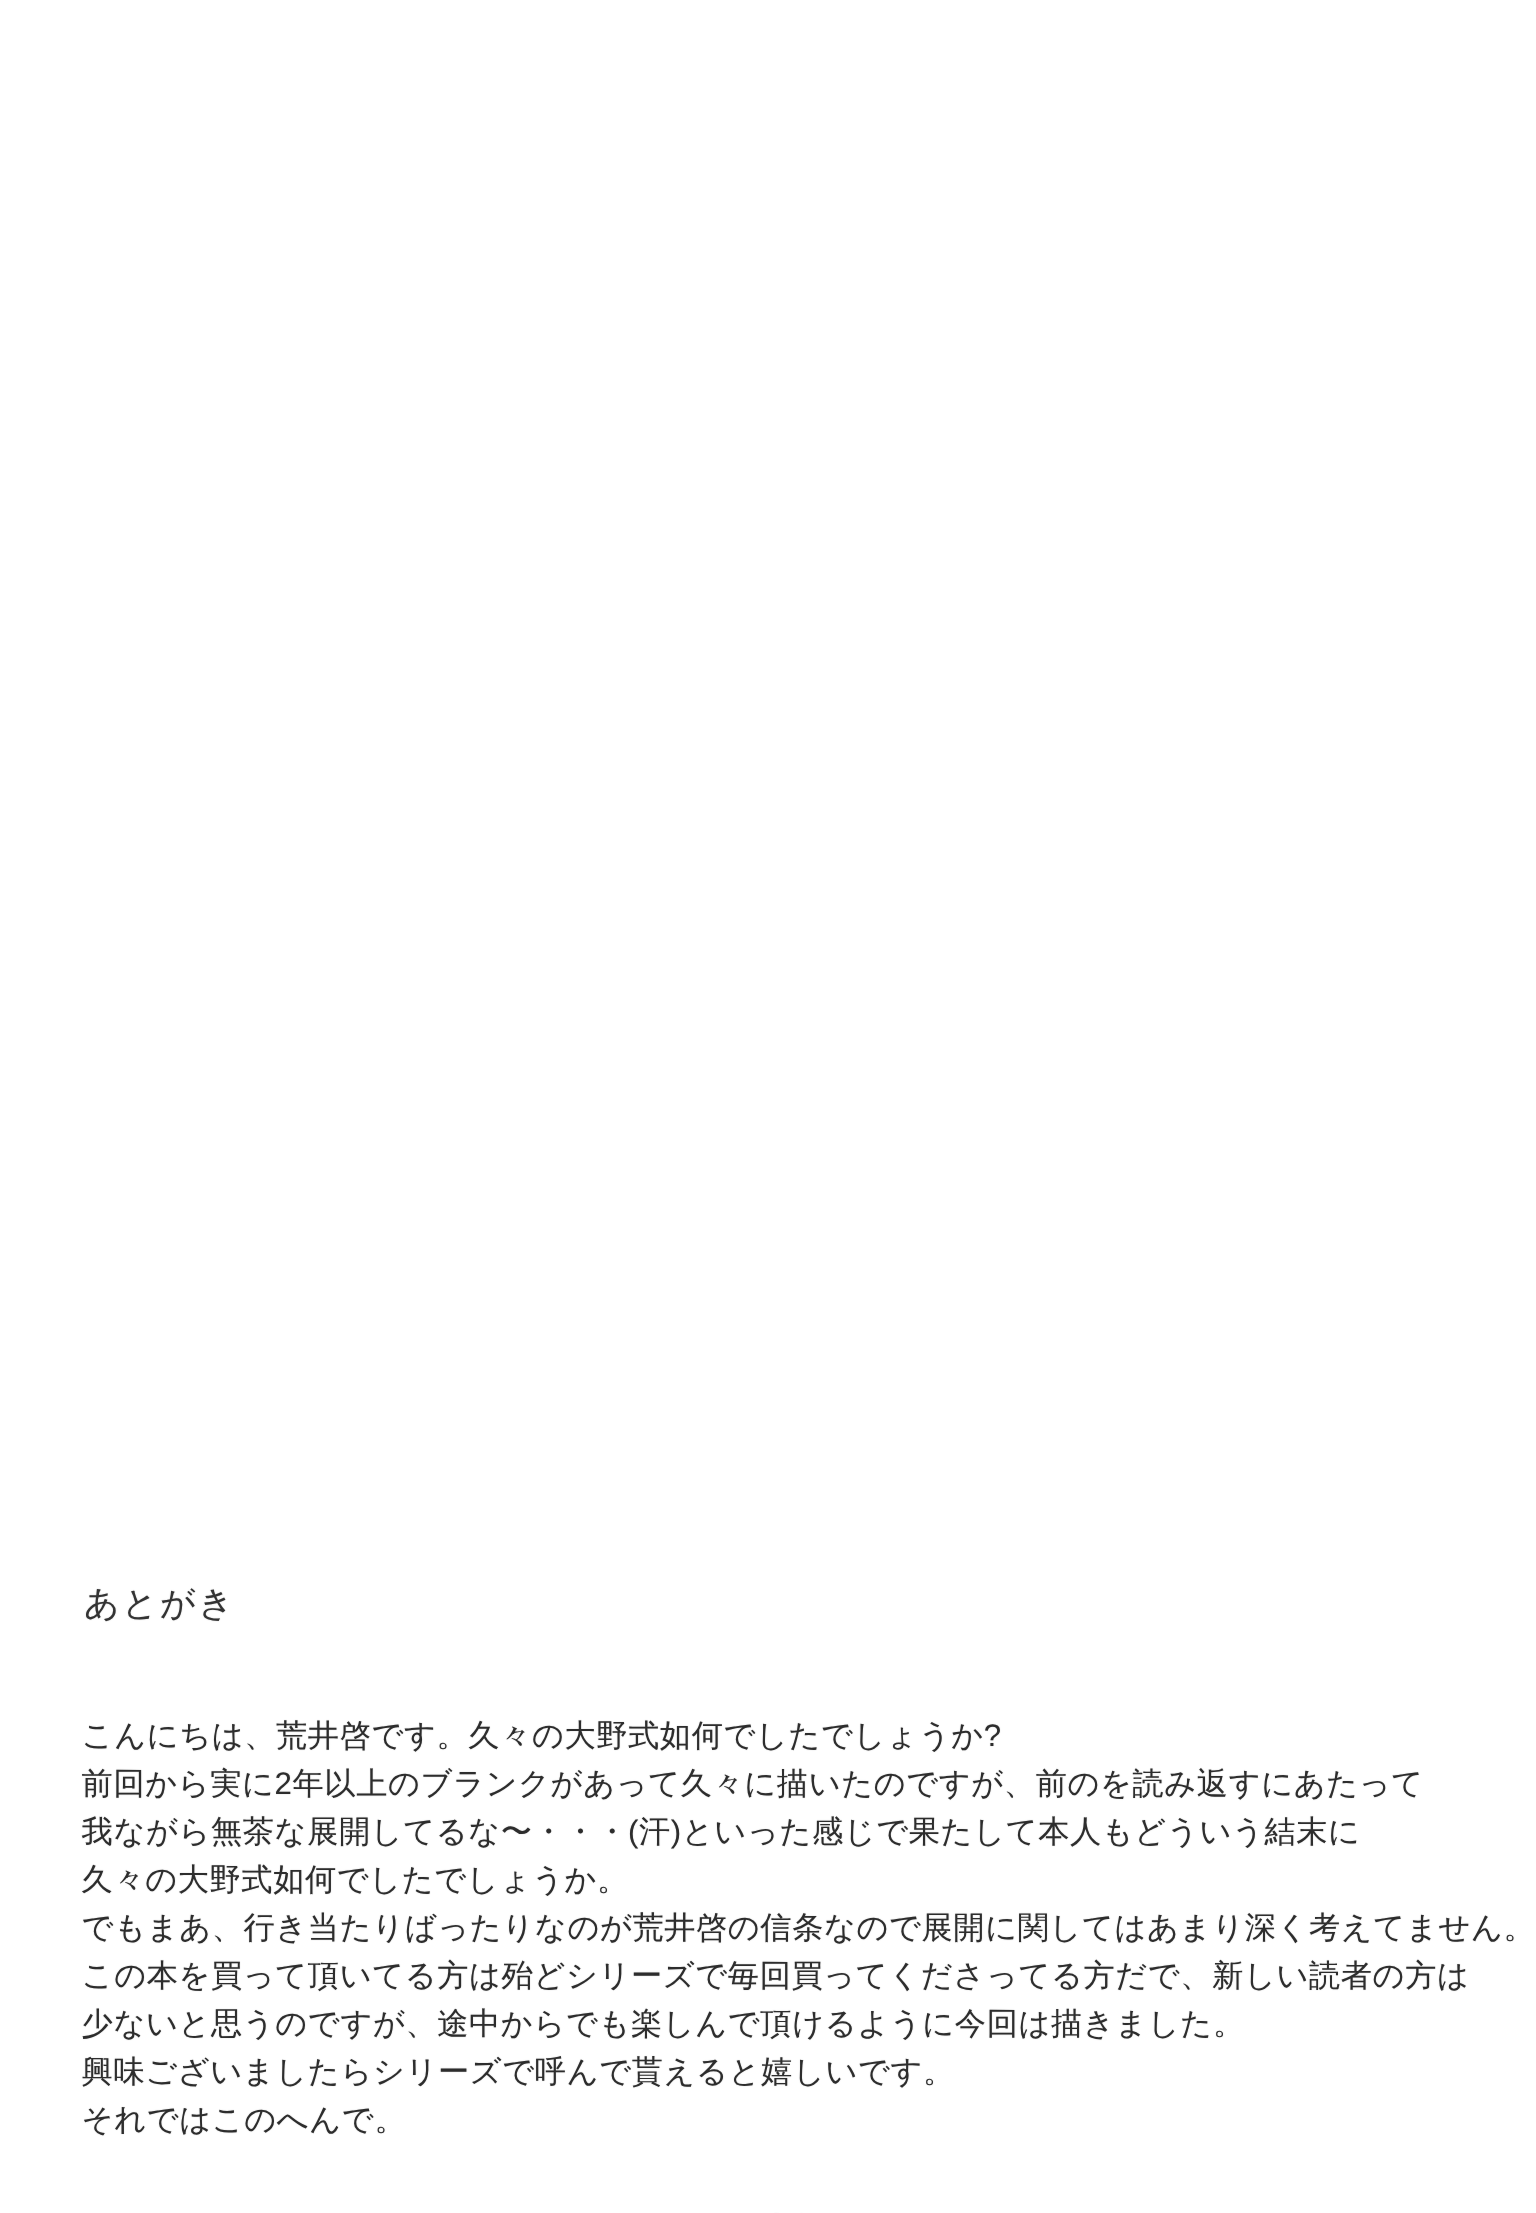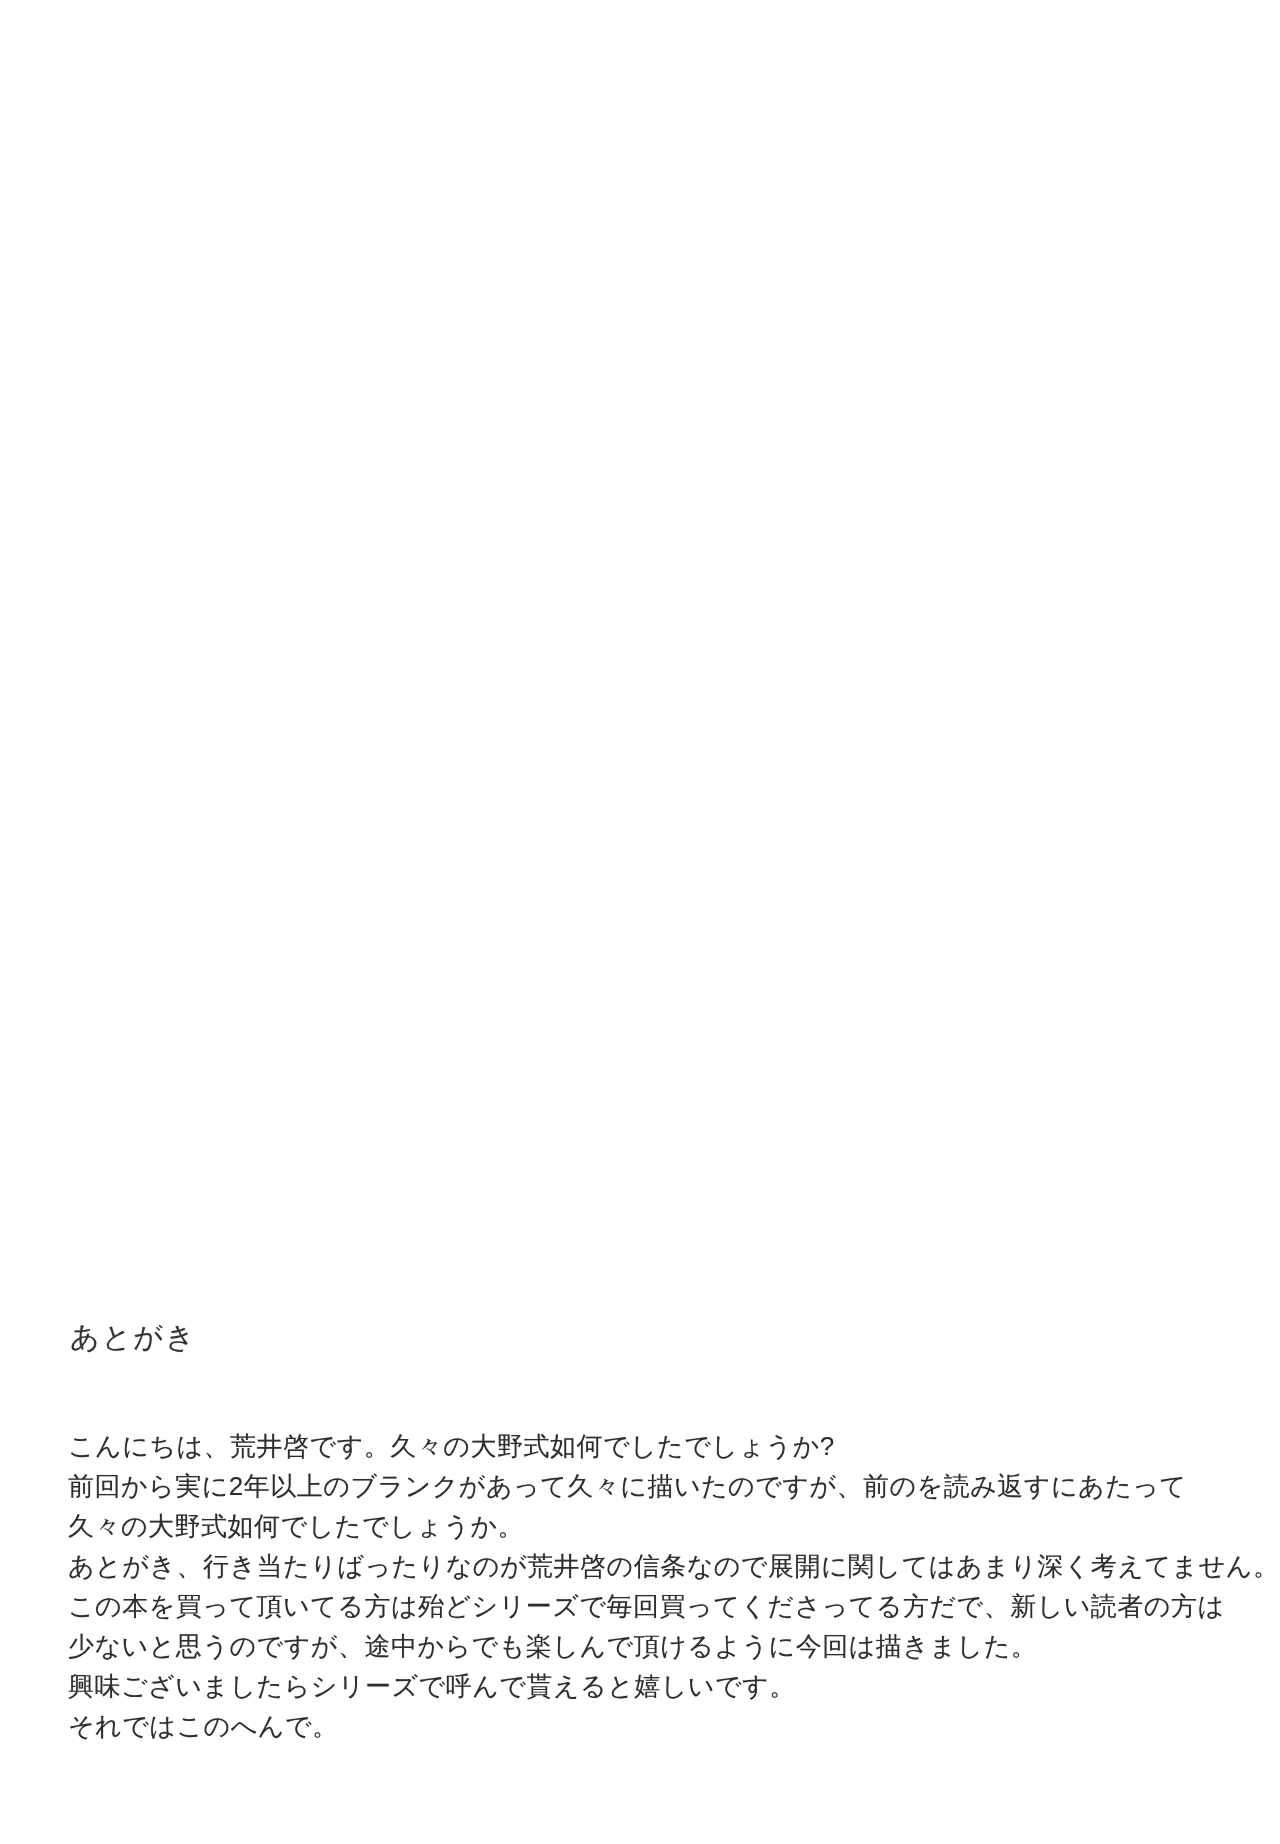--- a/index.html
+++ b/index.html
@@ -62,22 +62,23 @@
 </head>
 <body>
 
 <div class="page">
 
   <div class="afterword-title">あとがき</div>
 
   <div class="afterword-body">
     <div class="body-line">こんにちは、荒井啓です。久々の大野式如何でしたでしょうか?</div>
     <div class="body-line">前回から実に2年以上のブランクがあって久々に描いたのですが、前のを読み返すにあたって</div>
+    <div class="body-line">我ながら無茶な展開してるな〜・・・(汗)といった感じで果たして本人もどういう結末に</div>
     <div class="body-line">久々の大野式如何でしたでしょうか。</div>
-    <div class="body-line">あとがき、行き当たりばったりなのが荒井啓の信条なので展開に関してはあまり深く考えてません。</div>
+    <div class="body-line">でもまあ、行き当たりばったりなのが荒井啓の信条なので展開に関してはあまり深く考えてません。</div>
     <div class="body-line">この本を買って頂いてる方は殆どシリーズで毎回買ってくださってる方だで、新しい読者の方は</div>
     <div class="body-line">少ないと思うのですが、途中からでも楽しんで頂けるように今回は描きました。</div>
     <div class="body-line">興味ございましたらシリーズで呼んで貰えると嬉しいです。</div>
     <div class="body-line">それではこのへんで。</div>
   </div>
 
   <div class="page-number">21</div>
 
 </div>
 

